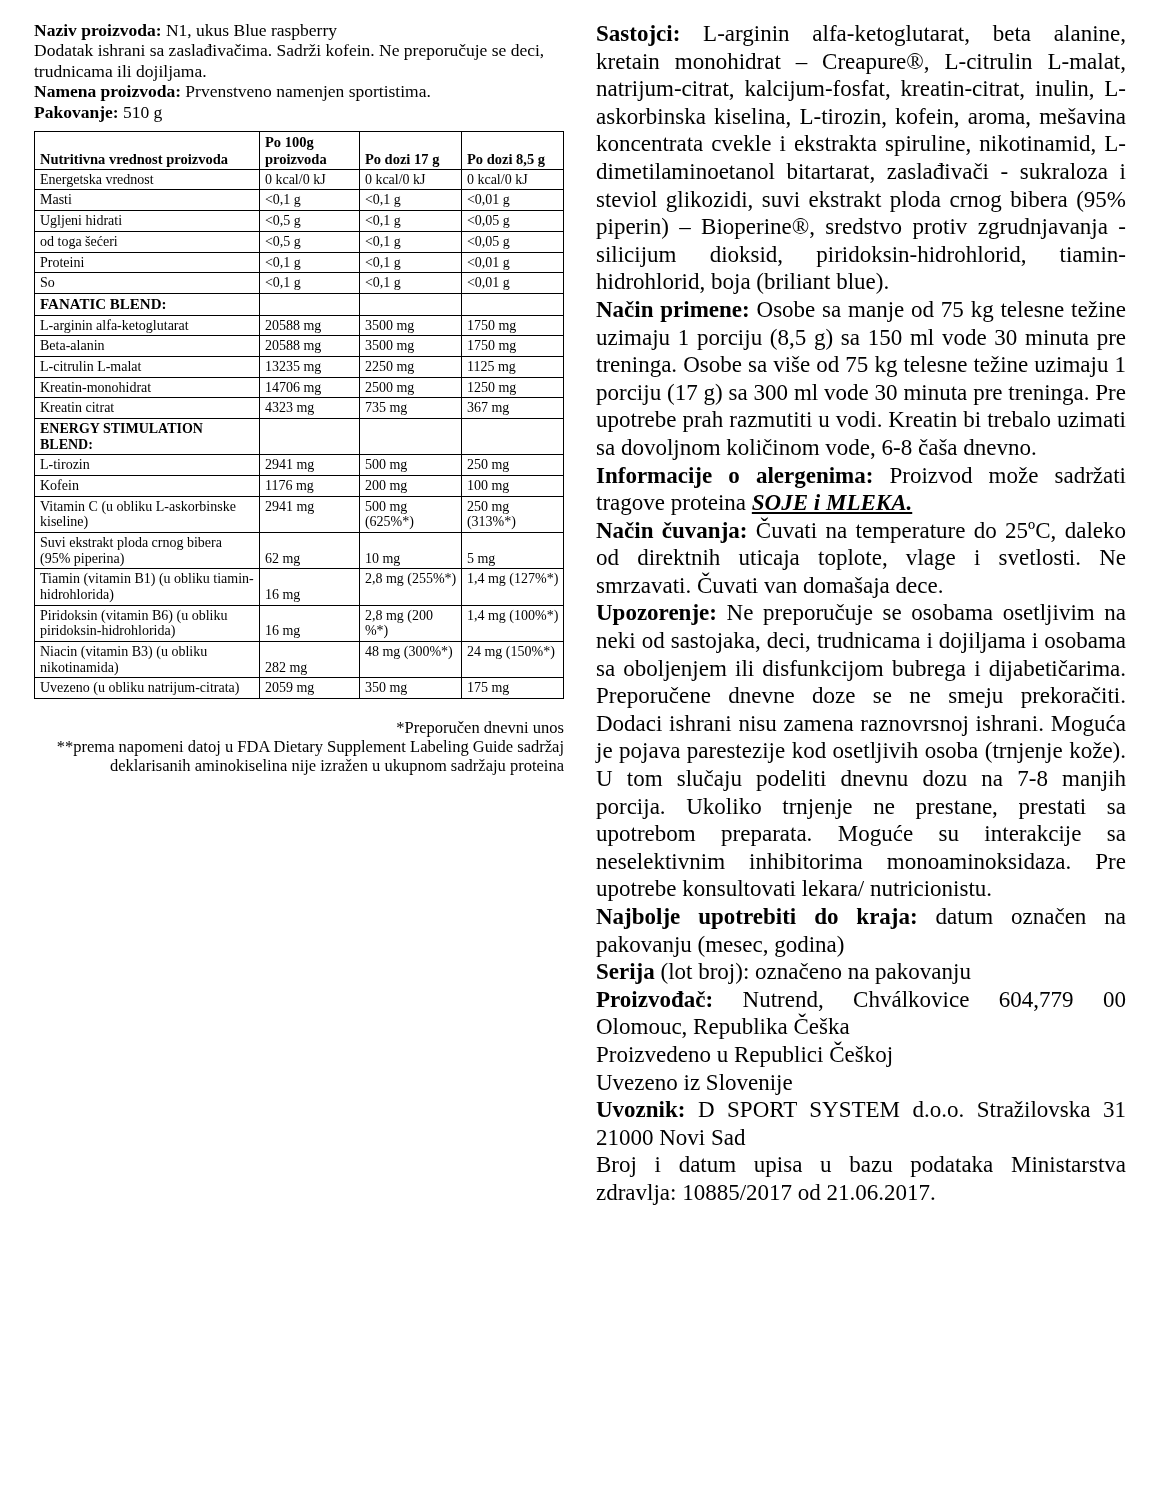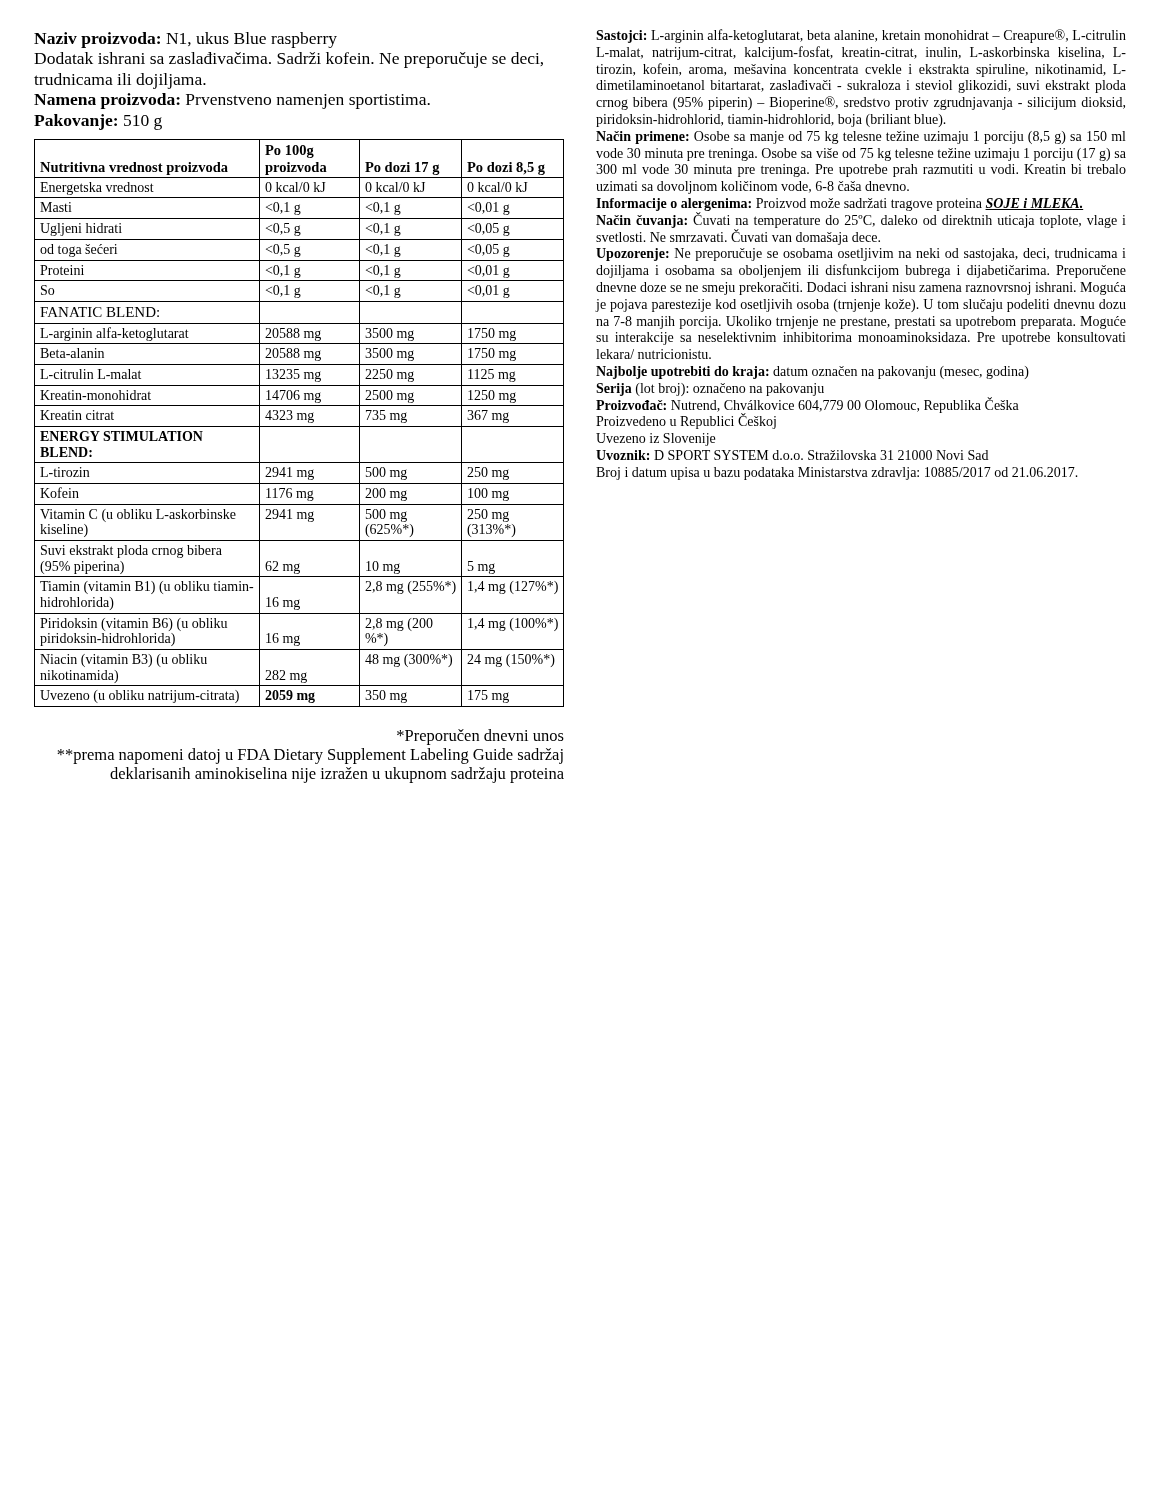--- a/index.html
+++ b/index.html
@@ -11,21 +11,21 @@
     width: 1159px;
     min-height: 1500px;
     font-family: "Liberation Serif", serif;
     color: #000000;
   }
   .page {
     width: 1159px;
     min-height: 1500px;
     position: relative;
     box-sizing: border-box;
-    padding: 28px 34px 20px 34px;
+    padding: 20px 34px 20px 34px;
     border-radius: 27px;
   }
   .columns {
     display: flex;
     gap: 32px;
     align-items: flex-start;
   }
   .col-left {
     width: 530px;
     flex: 0 0 530px;
@@ -73,21 +73,21 @@
   td.nb-bot { border-bottom: none; }
   td.nb-both { border-top: none; border-bottom: none; }
   .footnotes {
     font-size: 16.5px;
     line-height: 1.15;
     margin-top: 20px;
     text-align: right;
   }
   .footnotes p { margin: 0; }
   .rt {
-    font-size: 14px;
+    font-size: 23px;
     line-height: 1.2;
     text-align: justify;
   }
   .rt p {
     margin: 0 0 0 0;
   }
   .rt .para { margin-bottom: 0px; }
   .u-italic {
     font-style: italic;
     font-weight: bold;
@@ -156,21 +156,21 @@
             <td>&lt;0,01 g</td>
           </tr>
           <tr>
             <td>So</td>
             <td>&lt;0,1 g</td>
             <td>&lt;0,1 g</td>
             <td>&lt;0,01 g</td>
           </tr>
 
           <tr>
-            <td class="nb-bot" style="font-weight:normal;font-size:15px;">FANATIC BLEND:</td>
+            <td class="nb-bot" style="font-weight:bold;font-size:15px;">FANATIC BLEND:</td>
             <td class="nb-bot"></td>
             <td class="nb-bot"></td>
             <td class="nb-bot"></td>
           </tr>
           <tr>
             <td class="nb-both">L-arginin alfa-ketoglutarat</td>
             <td class="nb-both">20588 mg</td>
             <td class="nb-both">3500 mg</td>
             <td class="nb-both">1750 mg</td>
           </tr>
@@ -243,21 +243,21 @@
             <td>1,4 mg (100%*)</td>
           </tr>
           <tr>
             <td>Niacin (vitamin B3) (u obliku nikotinamida)</td>
             <td style="vertical-align:bottom;">282 mg</td>
             <td>48 mg (300%*)</td>
             <td>24 mg (150%*)</td>
           </tr>
           <tr>
             <td>Uvezeno (u obliku natrijum-citrata)</td>
-            <td style="vertical-align:bottom;font-weight:bold;">2059 mg</td>
+            <td style="vertical-align:bottom;">2059 mg</td>
             <td style="vertical-align:bottom;">350 mg</td>
             <td style="vertical-align:bottom;">175 mg</td>
           </tr>
         </tbody>
       </table>
 
       <div class="footnotes">
         <p>*Preporučen dnevni unos</p>
         <p>**prema napomeni datoj u FDA Dietary Supplement Labeling Guide sadržaj deklarisanih aminokiselina nije izražen u ukupnom sadržaju proteina</p>
       </div>

